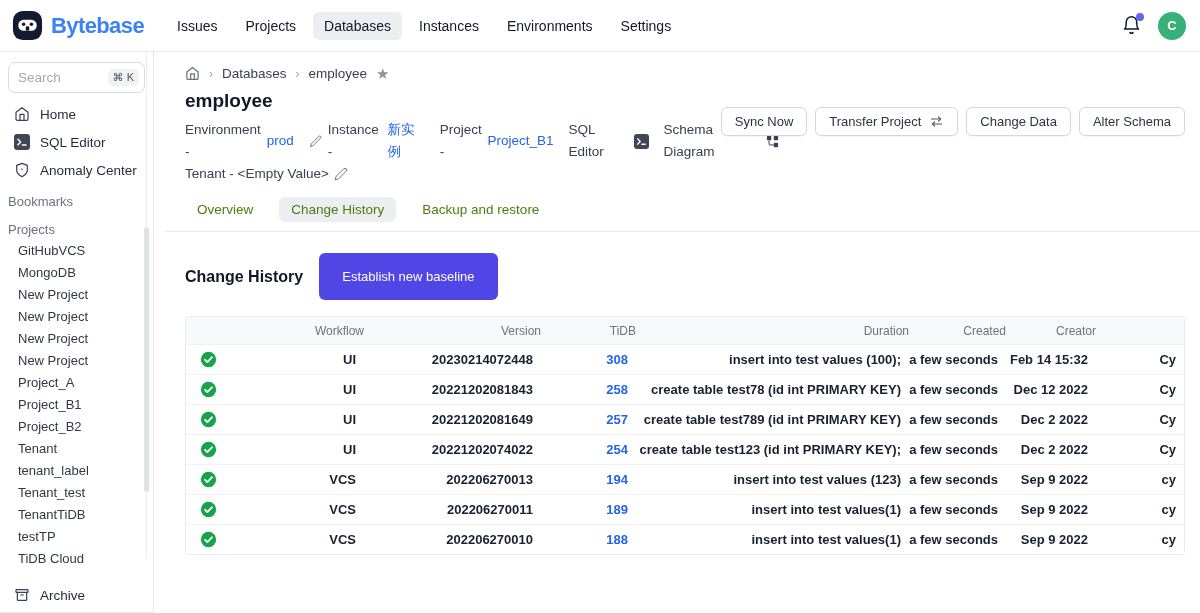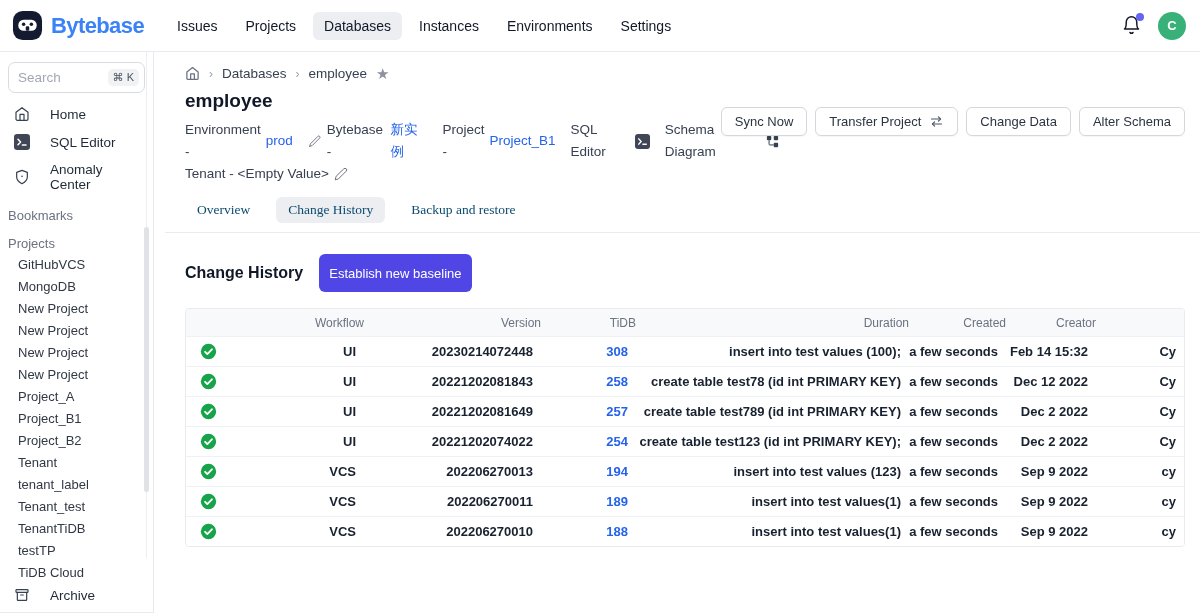--- a/index.html
+++ b/index.html
@@ -25,21 +25,21 @@
     justify-content:center; font-size:13px; font-weight:700; cursor:pointer; }
 
   
   .sidebar { position:absolute; top:52px; left:0; bottom:0; width:154px; background:#fff;
     border-right:1px solid #e7e9ec; }
   .search-box { margin:10px 8px 7px; height:31px; border:1px solid #d8dbe0; border-radius:7px;
     display:flex; align-items:center; padding:0 5px 0 9px; background:#fff; }
   .search-box input { border:0; outline:0; width:100%; font-size:13.5px; color:#374151; font-family:inherit; }
   .search-box input::placeholder { color:#a2a8b3; }
   .kbd { background:#f1f2f4; border-radius:5px; font-size:11px; color:#4b5563; padding:2px 5px; white-space:nowrap; }
-  .side-item { display:flex; align-items:center; gap:20px; padding:6px 14px; font-size:13.5px;
+  .side-item { display:flex; align-items:center; gap:10px; padding:6px 14px; font-size:13.5px;
     color:#1f2937; cursor:pointer; }
   .side-item svg { flex:none; }
   .side-section { padding:10px 8px 3px; font-size:13px; color:#6b7280; }
   .proj-item { padding:4px 8px 4px 18px; font-size:13px; color:#303844; line-height:14px; cursor:pointer;
     white-space:nowrap; overflow:hidden; }
   .sidebar-bottom { position:absolute; left:0; right:0; bottom:0; background:#fff; }
   .divider-h { border-top:1px solid #e7e9ec; margin-top:3px; }
   .plan { padding:8px 8px 10px; font-size:13.5px; font-weight:500; color:#111827; }
   .side-track { position:absolute; top:0; bottom:55px; right:6px; width:1px; background:#eceef0; }
   .side-thumb { position:absolute; top:175px; right:4px; width:5px; height:265px; border-radius:3px; background:#dfe2e7; cursor:pointer; }
@@ -54,27 +54,27 @@
   .meta { margin:7px 0 0 20px; font-size:13.5px; color:#374151; font-weight:500; max-width:610px; }
   .meta-row { display:flex; align-items:center; line-height:22px; }
   .meta-group { display:flex; align-items:center; gap:5px; margin-right:15px; }
   .blue { color:#2563eb; cursor:pointer; }
   .actions { position:absolute; top:55px; right:15px; display:flex; gap:8px;justify-content:space-between; }
   .btn { height:29px; padding:0 13px; background:#fff; border:1px solid #d4d7dc; border-radius:6px;
     font-size:13px; color:#2b3440; font-weight:500; display:flex; align-items:center; gap:8px;
     cursor:pointer; font-family:inherit; box-shadow:0 1px 1px rgba(16,24,40,.04); }
 
   .tabs { display:flex; gap:14px; margin:12px 0 0 20px; }
-  .tab { font-size:13.5px; color:#0c4a6e; padding:5px 12px; border-radius:6px; cursor:pointer;font-family:Liberation Serif, serif; }
+  .tab { font-size:13.5px; color:#4d7c0f; padding:5px 12px; border-radius:6px; cursor:pointer; }
   .tab.active { background:#eceef2; }
   .tabs-divider { border-top:1px solid #e9ebee; margin-top:9px; }
 
   .section-head { display:flex; align-items:center; gap:16px; margin:21px 0 0 20px; }
   .section-title { font-size:16px; font-weight:700; color:#101828; }
-  .btn-primary { height:38px; padding:0 10px; border:none; border-radius:6px; color:#fff;
+  .btn-primary { height:47px; padding:0 23px; border:none; border-radius:6px; color:#fff;
     font-size:13px; font-weight:500; cursor:pointer; font-family:inherit; }
 
   
   .table { margin:16px 15px 0 20px; border:1px solid #e9ebee; border-radius:4px; overflow:hidden;text-align:right; }
   .grid-cols { display:grid; grid-template-columns:73px 105px 177px 95px 273px 97px 90px 1fr; align-items:center; }
   .thead { background:#f8f9fb; color:#6b7280; font-size:12px; height:27px; }
   .trow { height:30px; background:#fff; border-top:1px solid #f0f1f4; font-size:13px; font-weight:600;
     color:#18212f; cursor:pointer; }
   .cell-status { padding-left:14px; display:flex; align-items:center; }
   .issue-link { color:#2563eb; font-weight:600; }
@@ -213,21 +213,21 @@
       <span class="meta-group">
         <span>Environment -</span>
         <a class="blue">prod</a>
       </span>
       <span class="meta-group">
         <span style="display:flex">
           <svg width="14" height="14" viewBox="0 0 24 24" fill="none" stroke="#6b7280" stroke-width="1.6" stroke-linecap="round" stroke-linejoin="round">
             <path d="M3 21l4-1L20 7a2.1 2.1 0 0 0-3-3L4 17l-1 4z"></path>
           </svg>
         </span>
-        <span>Bytebase -</span>
+        <span>Instance -</span>
         <a class="blue">新实例</a>
       </span>
       <span class="meta-group">
         <span>Project -</span>
         <a class="blue">Project_B1</a>
       </span>
       <span class="meta-group">
         <span>SQL Editor</span>
         <span style="display:flex">
           <svg width="15" height="15" viewBox="0 0 20 20">

